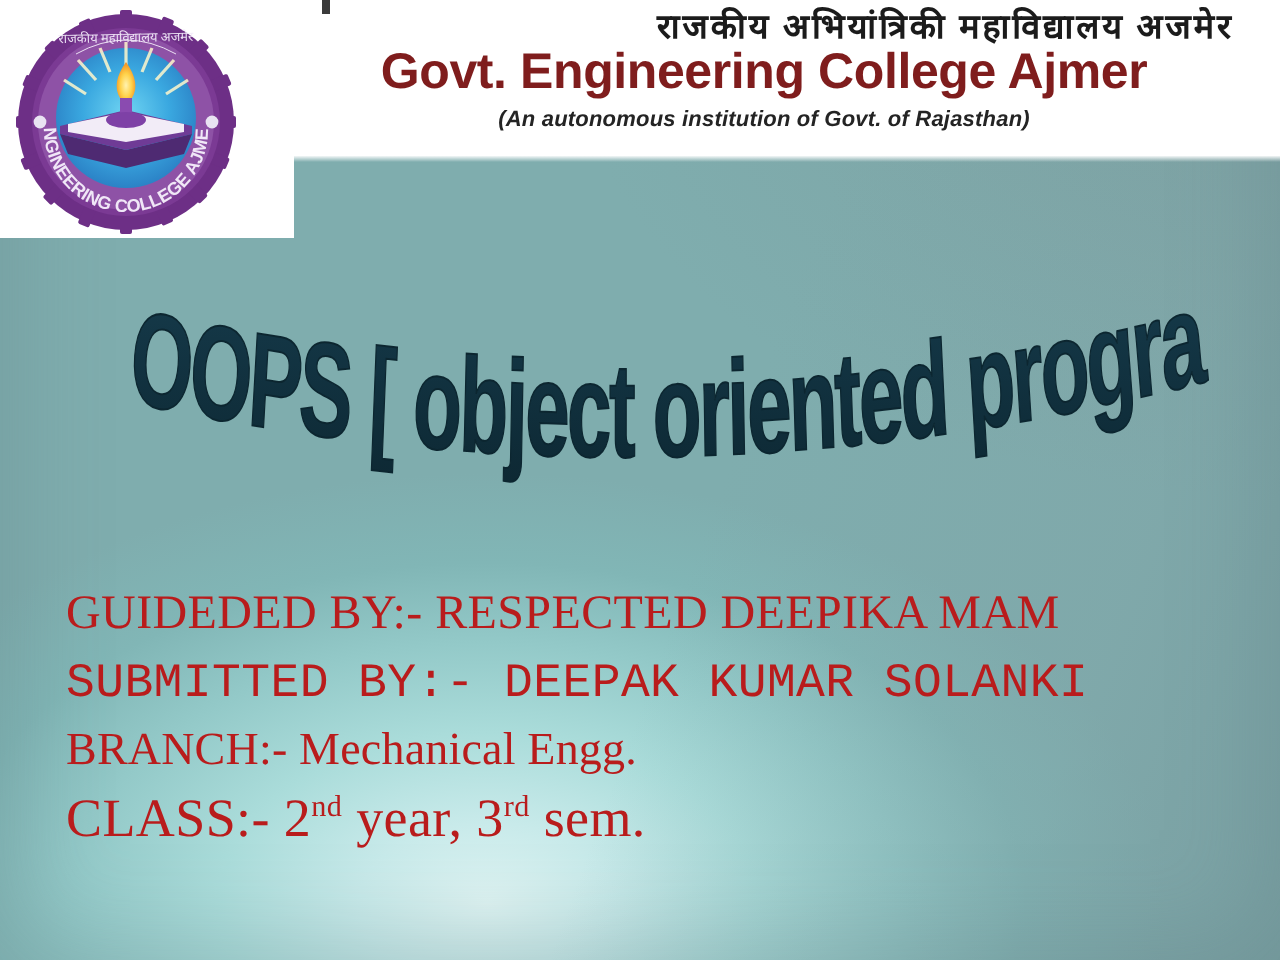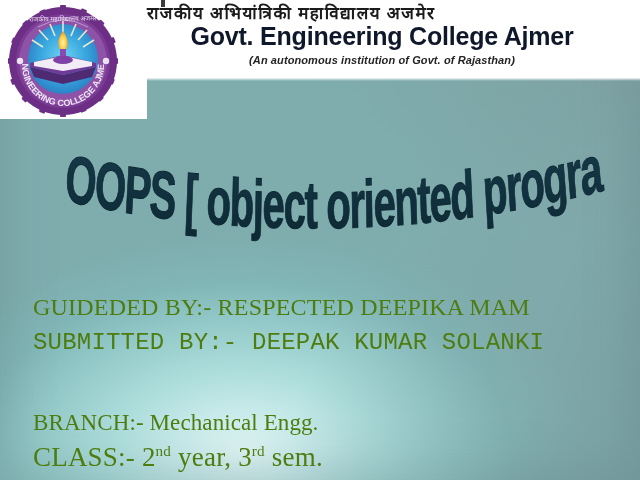--- a/index.html
+++ b/index.html
@@ -101,38 +101,38 @@
     text-align: center;
   }
   .emblem svg { display: block; width: 110px; height: 112px; }
 
   
   .hdr-hindi {
     position: absolute;
     left: 147px;
     top: 1px;
     width: 470px;
-    text-align: left;
+    text-align: right;
     font-family: "Liberation Serif", serif;
     font-size: 17px;
     font-weight: 700;
     color: #1b1b1b;
     letter-spacing: 1.5px;
     white-space: nowrap;
   }
   .hdr-main {
     position: absolute;
     left: 147px;
     top: 22px;
     width: 470px;
     text-align: center;
     font-family: "Liberation Sans", sans-serif;
     font-size: 25px;
     font-weight: 700;
-    color: #0f172a;
+    color: #7f1d1d;
     letter-spacing: -0.2px;
     white-space: nowrap;
   }
   .hdr-sub {
     position: absolute;
     left: 147px;
     top: 54px;
     width: 470px;
     text-align: center;
     font-family: "Liberation Sans", sans-serif;
@@ -157,26 +157,26 @@
   
   .body-block {
     position: absolute;
     left: 33px;
     top: 288px;
     width: 590px;
     color: #121212;
   }
   .body-line {
     font-family: "Liberation Serif", serif;
-    color: #4d7c0f;
+    color: #b91c1c;
     white-space: nowrap;
   }
   .line-1 { font-size: 24px; line-height: 38px; letter-spacing: 0.2px; }
   .line-2 { font-size: 24px; line-height: 33px; letter-spacing: 0.2px; font-family: Liberation Mono, monospace; }
-  .line-3 { font-size: 23px; line-height: 31px; letter-spacing: 0.1px; margin-top: 48px; }
+  .line-3 { font-size: 23px; line-height: 31px; letter-spacing: 0.1px; }
   .line-4 { font-size: 27px; line-height: 38px; letter-spacing: 0.2px; }
   .ord {
     font-size: 0.56em;
     vertical-align: super;
     line-height: 0;
   }
 </style>
 </head>
 <body>
 

